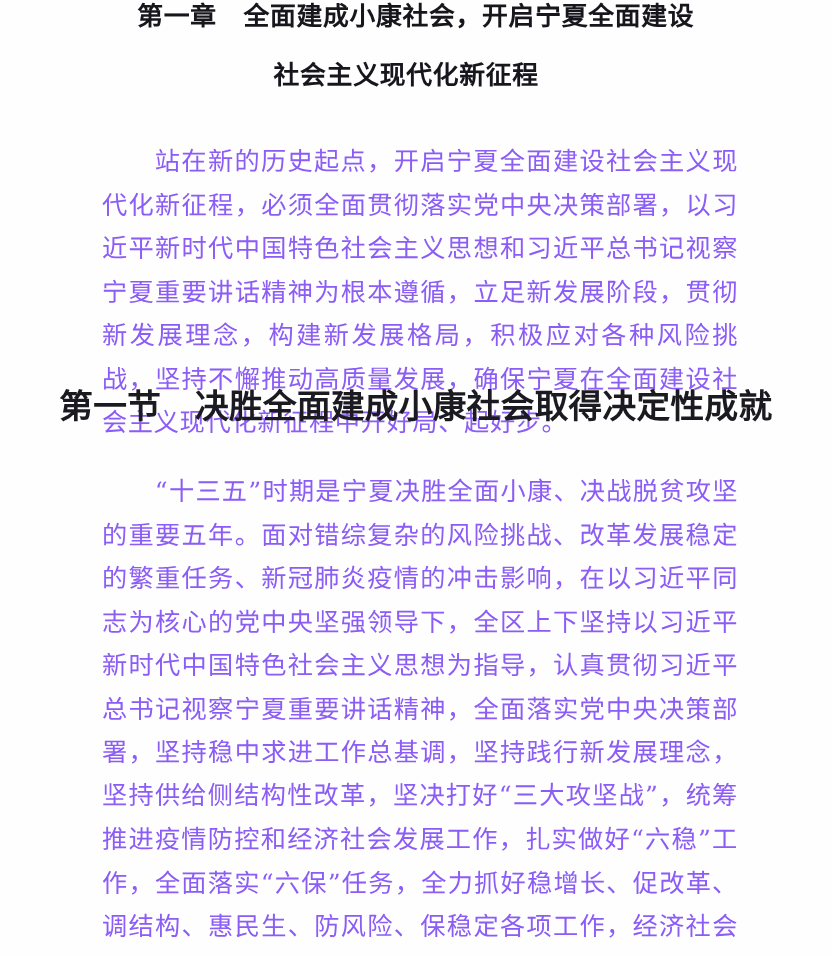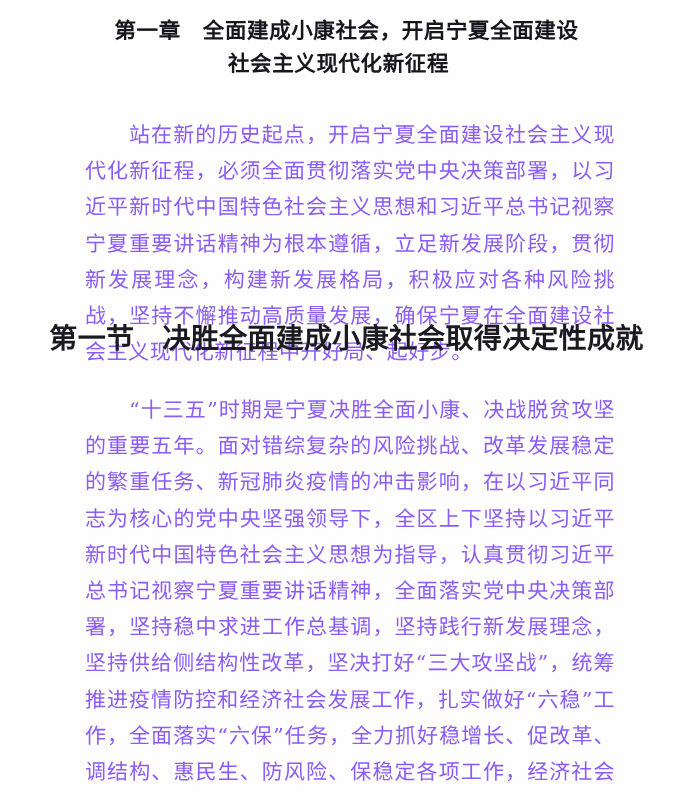--- a/index.html
+++ b/index.html
@@ -28,21 +28,21 @@
     width: 693px;
     text-align: center;
     color: #16161c;
     font-family: "DejaVu Serif", "Liberation Serif", serif;
     font-weight: 700;
     font-size: 21.5px;
     letter-spacing: 0.6px;
   }
   .chapter-title .line-1 {
     position: absolute;
-    top: 16px;
+    top: 0;
     left: 0;
     width: 693px;
     line-height: 30px;
     white-space: pre;
   }
   .chapter-title .line-2 {
     position: absolute;
     top: 49px;
     left: 0;
     width: 677px;

